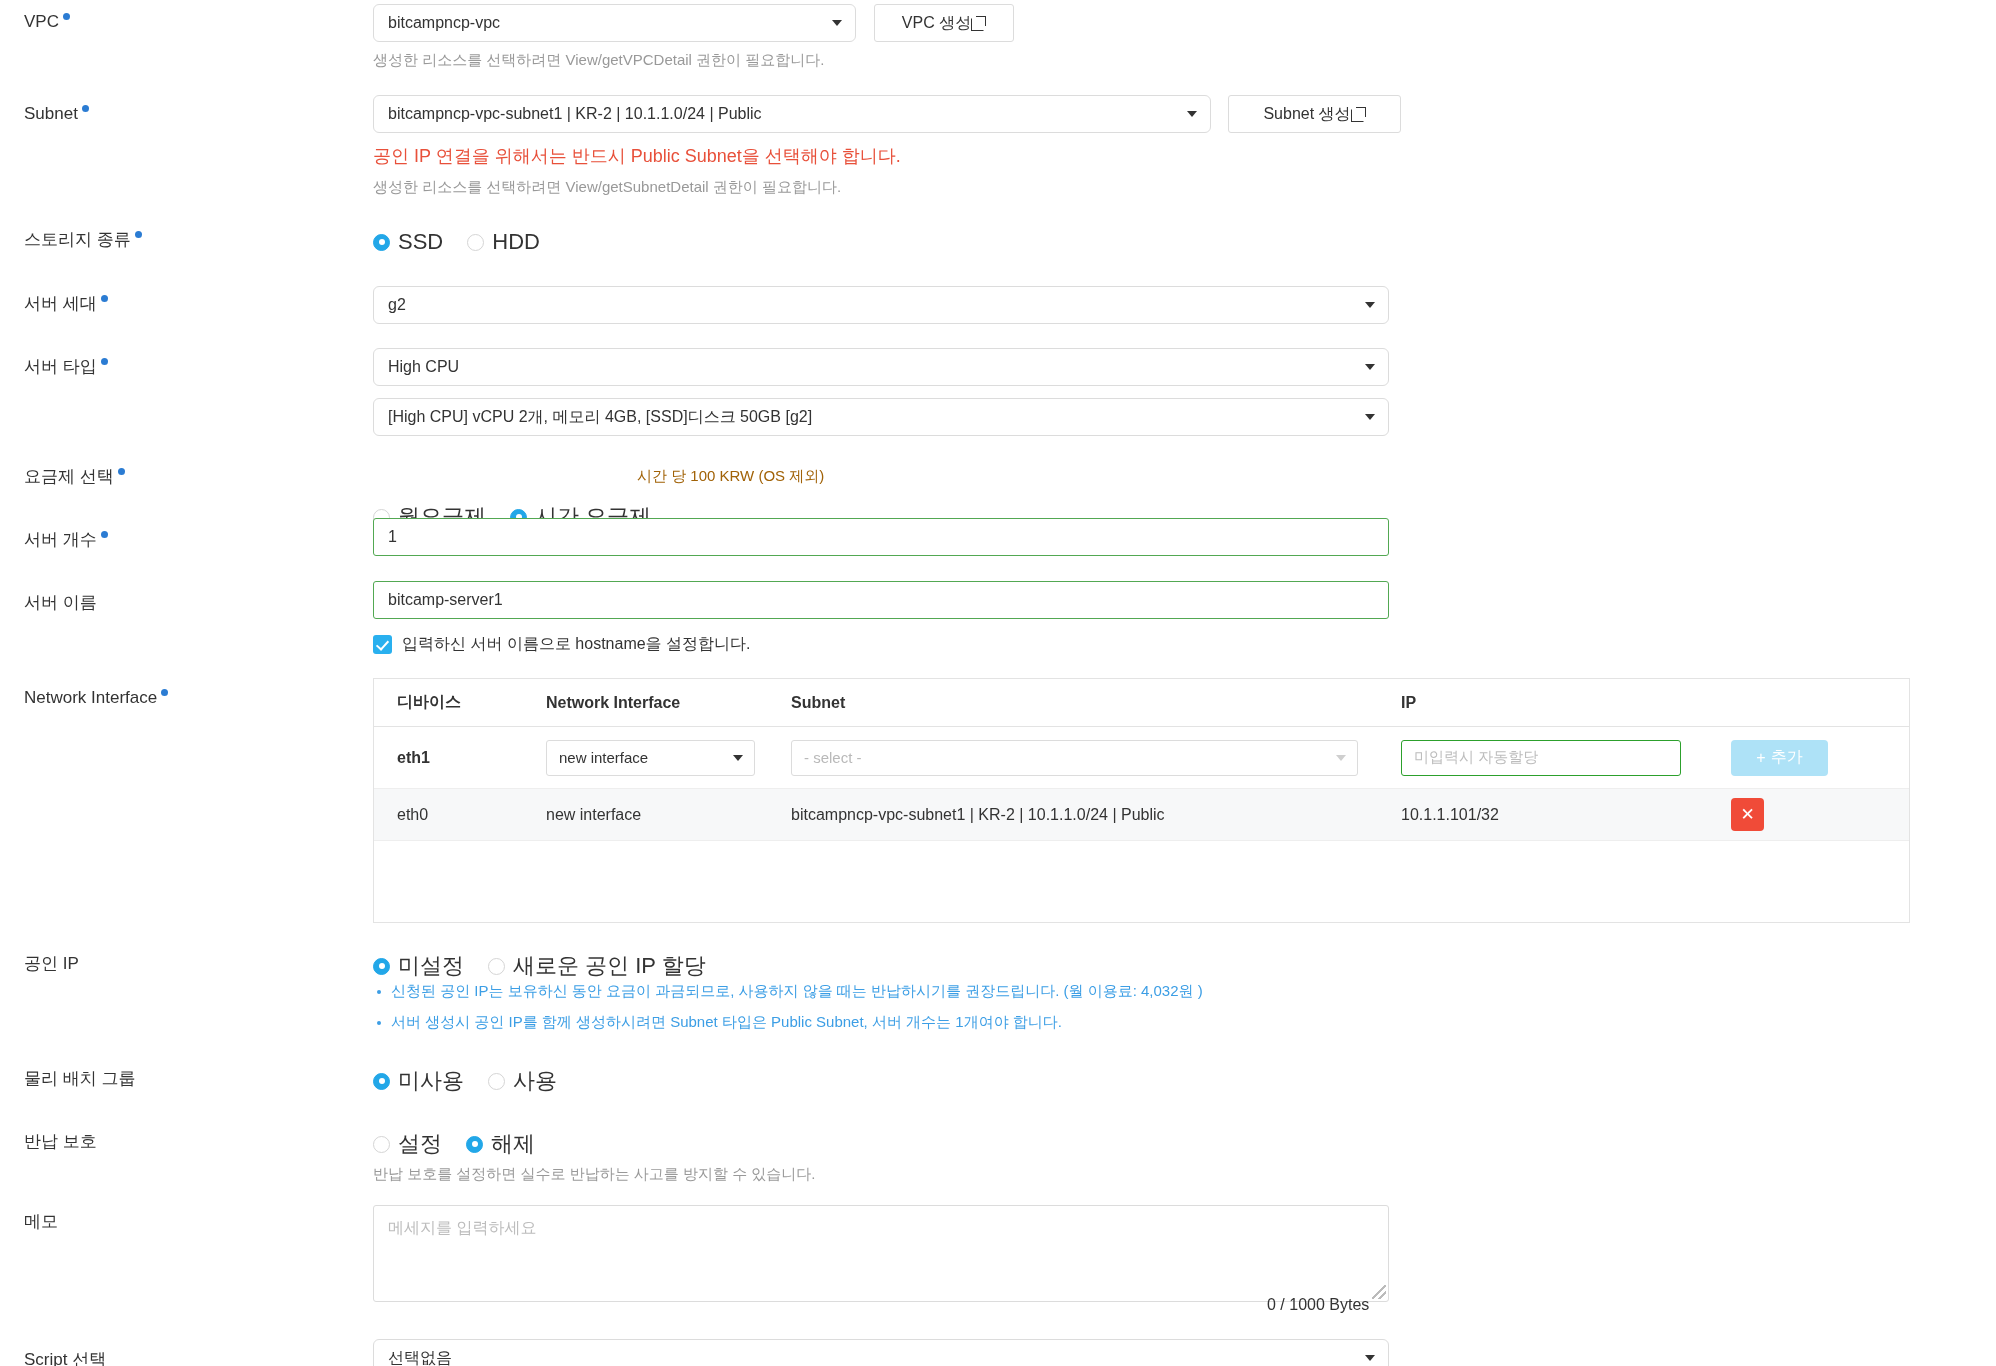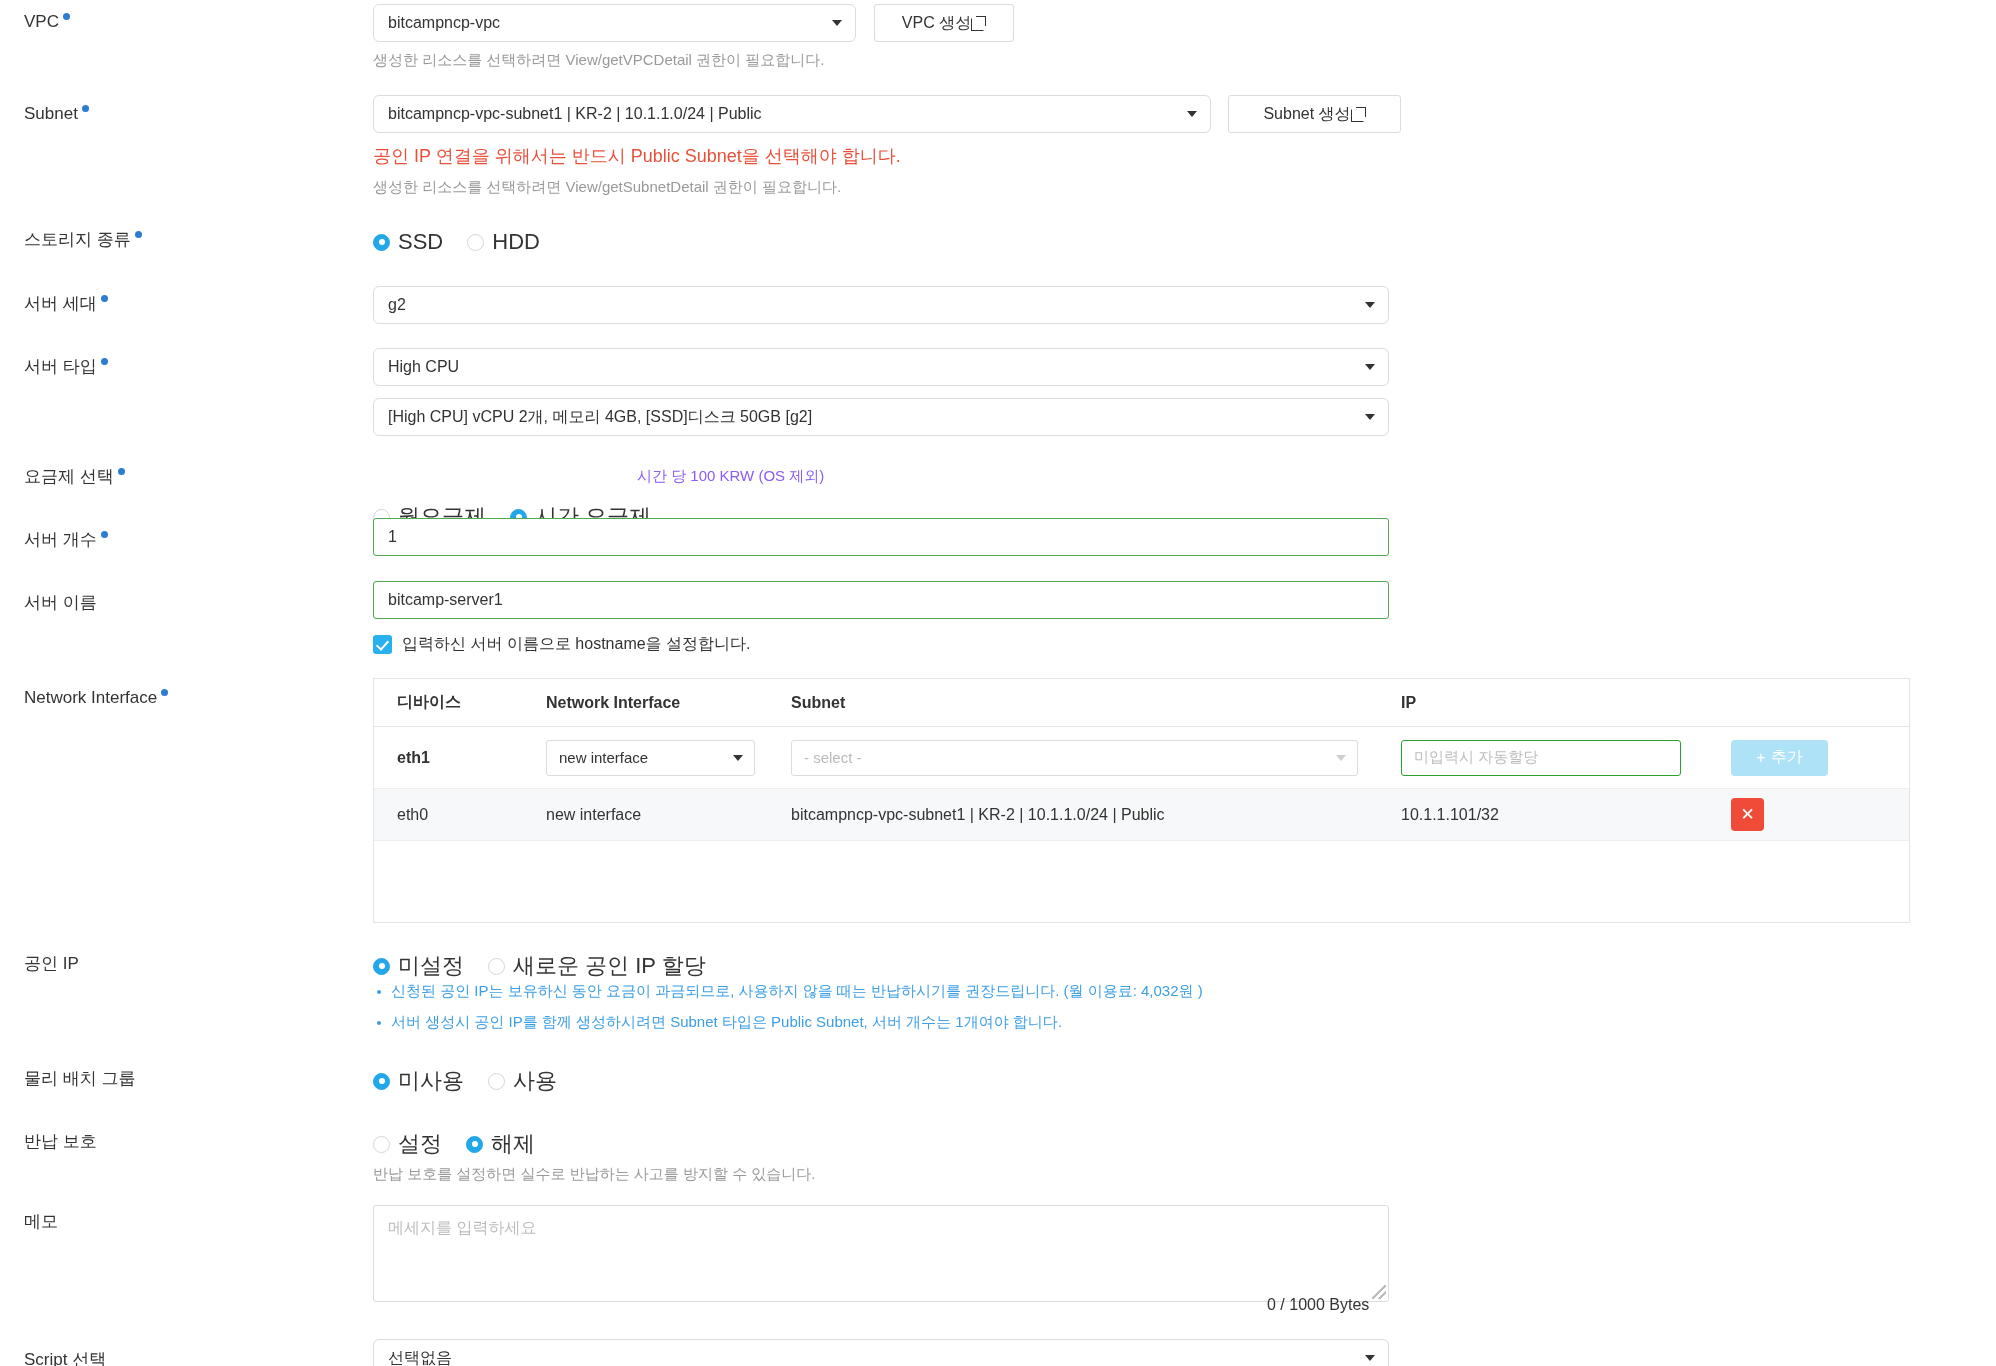--- a/index.html
+++ b/index.html
@@ -109,21 +109,21 @@
   }
   .err {
     position: absolute;
     font-size: 18px;
     color: #e8503a;
     white-space: nowrap;
   }
   .info-link {
     position: absolute;
     font-size: 15px;
-    color: #8b5cf6;
+    color: #a16207;
     white-space: nowrap;
   }
 
   
   .radio-group { position: absolute; display: flex; align-items: center; }
   .radio { display: flex; align-items: center; margin-right: 24px; cursor: pointer; white-space: nowrap; }
   .radio .dot {
     width: 17px; height: 17px; border-radius: 50%;
     border: 1px solid #d5d5d5; background: #ffffff;
     margin-right: 8px; position: relative; flex: 0 0 auto;

